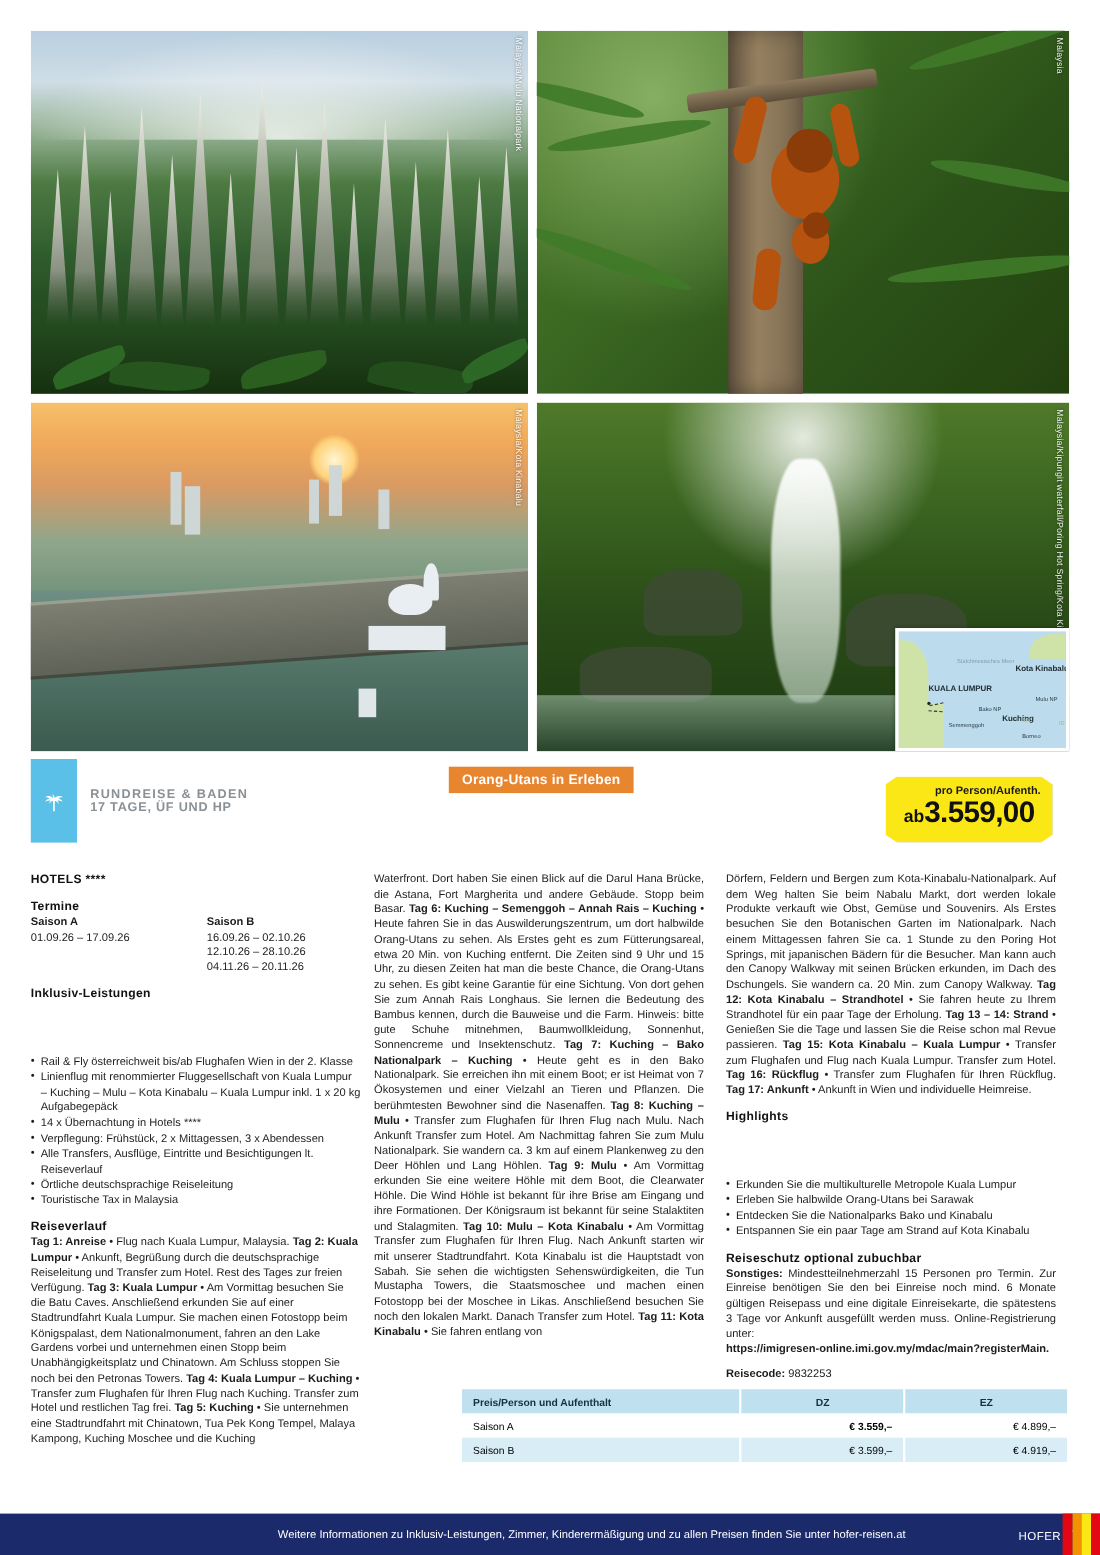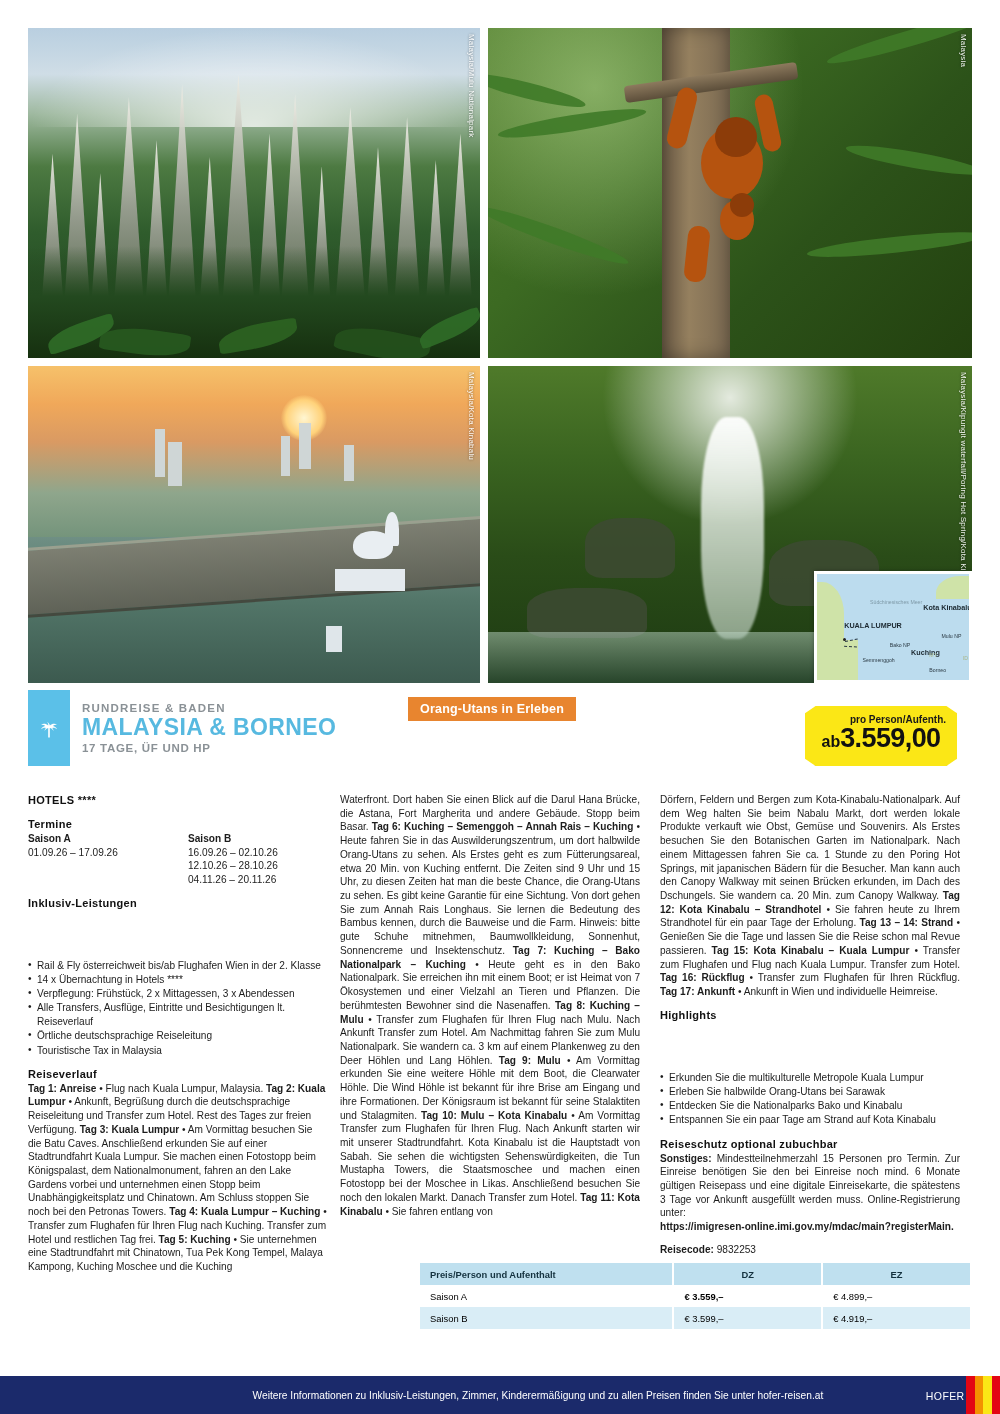--- a/index.html
+++ b/index.html
@@ -128,21 +128,21 @@
   b{font-weight:bold;}
   .para{text-align:justify;}
   .c1 .para{text-align:left;}
   .url{word-break:break-all;font-weight:bold;}
 
   
   .ptable{position:absolute;left:420px;top:1263px;width:552px;font-size:9.4px;border-collapse:collapse;}
   .ptable th,.ptable td{padding:5.5px 10px;border-right:2px solid #fff;}
   .ptable th{background:#bfe0ef;font-weight:bold;color:#14323f;text-align:center;}
   .ptable th:first-child{text-align:left;}
-  .ptable td{text-align:left;}
+  .ptable td{text-align:right;}
   .ptable td:first-child{text-align:left;}
   .ptable tr.r-a td{background:#ffffff;}
   .ptable tr.r-b td{background:#d9edf6;}
   .ptable tr.r-a td.hi{font-weight:bold;}
 
   
   .footer{position:absolute;left:0;bottom:0;width:1000px;height:38px;background:#1b2a6b;
     display:flex;align-items:center;}
   .footer .ftxt{flex:1;text-align:center;color:#fff;font-size:10.2px;padding-left:150px;}
   .footer .fbrand{color:#fff;font-size:10.5px;padding-right:18px;letter-spacing:.4px;}
@@ -267,21 +267,20 @@
   </div>
 
   <div class="titlebar">
     <div class="title-ico">
       <svg viewBox="0 0 24 24" fill="#fff">
         <path d="M11.2 9.5c-2.2-2.2-5.4-2.3-7.4-.6.6-.2 2.6-.5 4.3 1-1.9.3-3.4 1.6-4 3.3 1-1 2.9-1.8 4.7-1.3-.8.9-1.2 2-1.2 3.2.7-1.6 2.1-2.9 3.6-3.2v9.7h1.6V11.9c1.6.2 3 1.5 3.7 3.2 0-1.2-.4-2.3-1.2-3.2 1.8-.5 3.7.3 4.7 1.3-.6-1.7-2.1-3-4-3.3 1.7-1.5 3.7-1.2 4.3-1-2-1.7-5.2-1.6-7.4.6-.3-1.7-1.4-3-2.9-3.6 1.1 1.1 1.5 2.5 1.2 3.6z"></path>
       </svg>
     </div>
     <div class="title-txt">
       <div class="kicker">RUNDREISE &amp; BADEN</div>
-      <div class="ttl">MALAYSIA &amp; BORNEO</div>
       <div class="subttl">17 TAGE, ÜF UND HP</div>
     </div>
   </div>
 
   <div class="capbadge">Orang-Utans in Erleben</div>
 
   <div class="sticker">
     <div class="body"></div>
     <div class="pp">pro Person/Aufenth.</div>
     <div class="pr">
@@ -304,20 +303,21 @@
           <div style="font-weight:bold;">Saison B</div>
           <div>16.09.26 – 02.10.26</div>
           <div>12.10.26 – 28.10.26</div>
           <div>04.11.26 – 20.11.26</div>
         </div>
       </div>
       <div class="sp"></div>
       <h3 class="hd">Inklusiv-Leistungen</h3>
       <ul class="bl">
         <li>Rail &amp; Fly österreichweit bis/ab Flughafen Wien in der 2. Klasse</li>
+        <li>Linienflug mit renommierter Fluggesellschaft von Kuala Lumpur – Kuching – Mulu – Kota Kinabalu – Kuala Lumpur inkl. 1 x 20 kg Aufgabegepäck</li>
         <li>14 x Übernachtung in Hotels ****</li>
         <li>Verpflegung: Frühstück, 2 x Mittagessen, 3 x Abendessen</li>
         <li>Alle Transfers, Ausflüge, Eintritte und Besichtigungen lt. Reiseverlauf</li>
         <li>Örtliche deutschsprachige Reiseleitung</li>
         <li>Touristische Tax in Malaysia</li>
       </ul>
       <div class="sp"></div>
       <h3 class="hd">Reiseverlauf</h3>
       <div class="para"><b>Tag 1: Anreise</b> • Flug nach Kuala Lumpur, Malaysia. <b>Tag 2: Kuala Lumpur</b> • Ankunft, Begrüßung durch die deutschsprachige Reiseleitung und Transfer zum Hotel. Rest des Tages zur freien Verfügung. <b>Tag 3: Kuala Lumpur</b> • Am Vormittag besuchen Sie die Batu Caves. Anschließend erkunden Sie auf einer Stadtrundfahrt Kuala Lumpur. Sie machen einen Fotostopp beim Königspalast, dem Nationalmonument, fahren an den Lake Gardens vorbei und unternehmen einen Stopp beim Unabhängigkeitsplatz und Chinatown. Am Schluss stoppen Sie noch bei den Petronas Towers. <b>Tag 4: Kuala Lumpur – Kuching</b> • Transfer zum Flughafen für Ihren Flug nach Kuching. Transfer zum Hotel und restlichen Tag frei. <b>Tag 5: Kuching</b> • Sie unternehmen eine Stadtrundfahrt mit Chinatown, Tua Pek Kong Tempel, Malaya Kampong, Kuching Moschee und die Kuching</div>
     </div>

